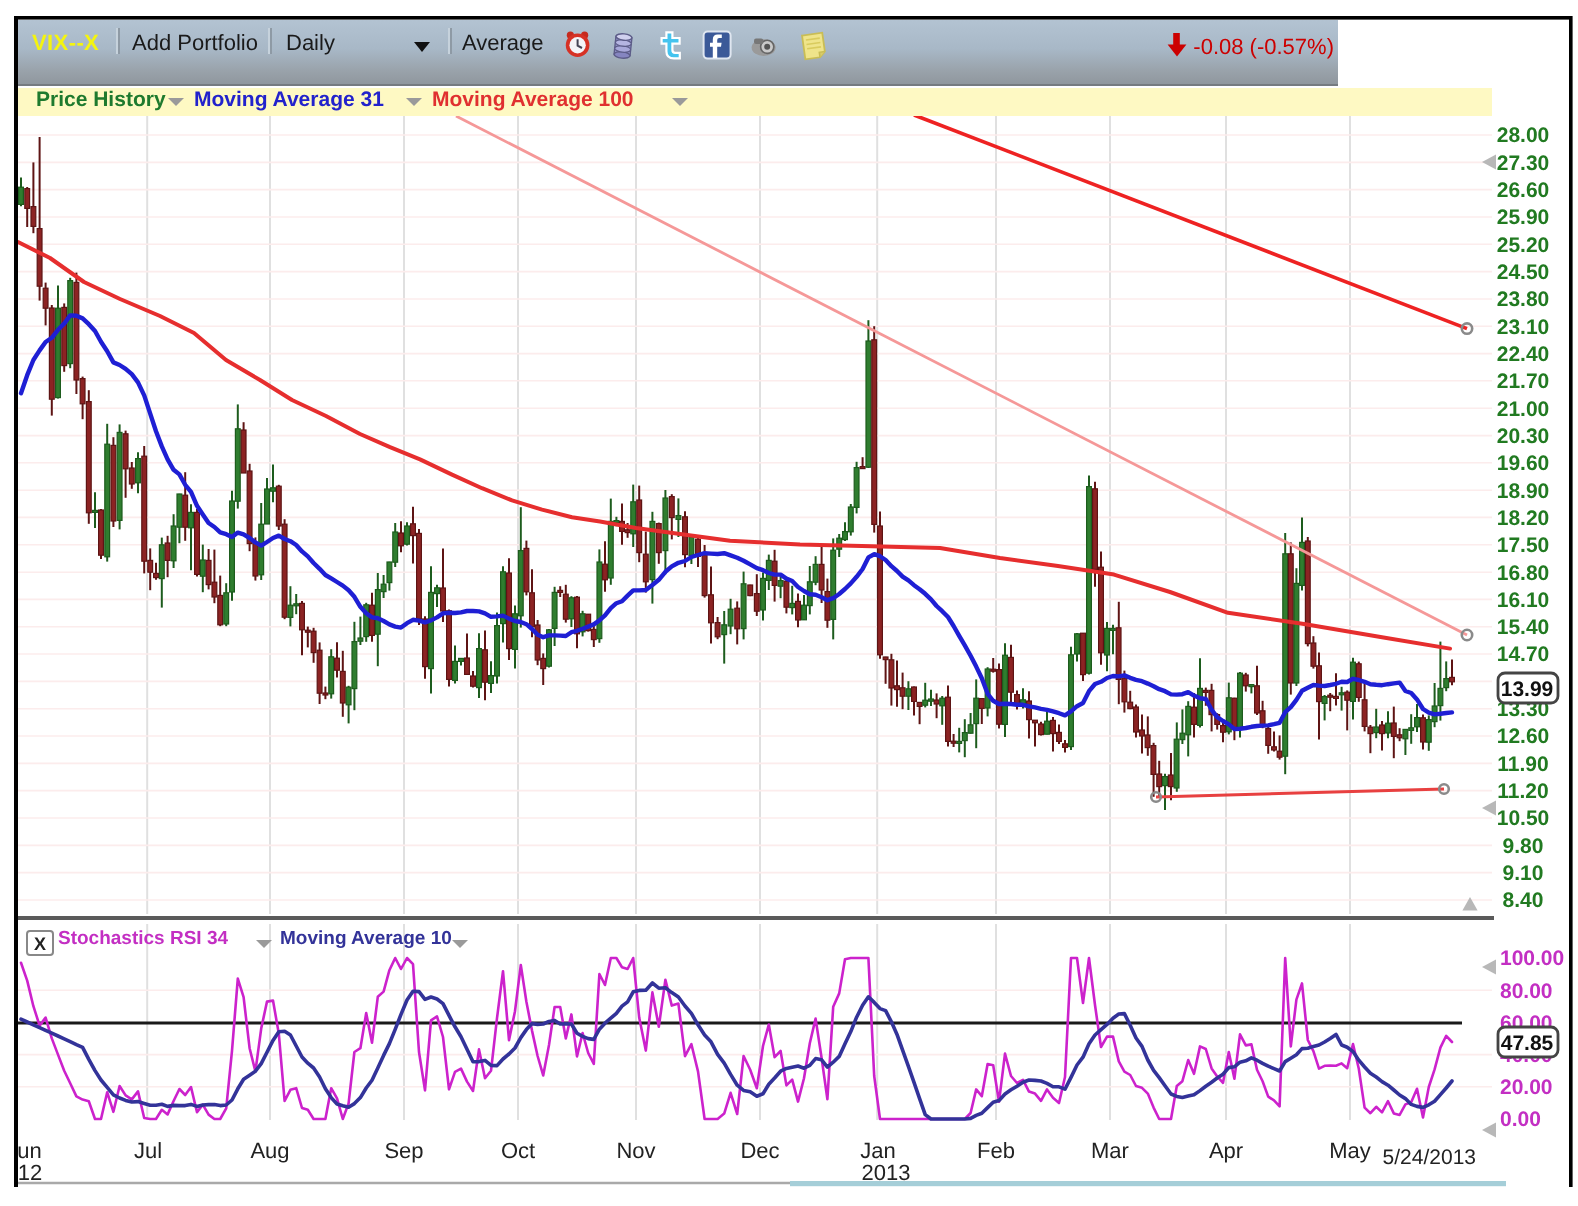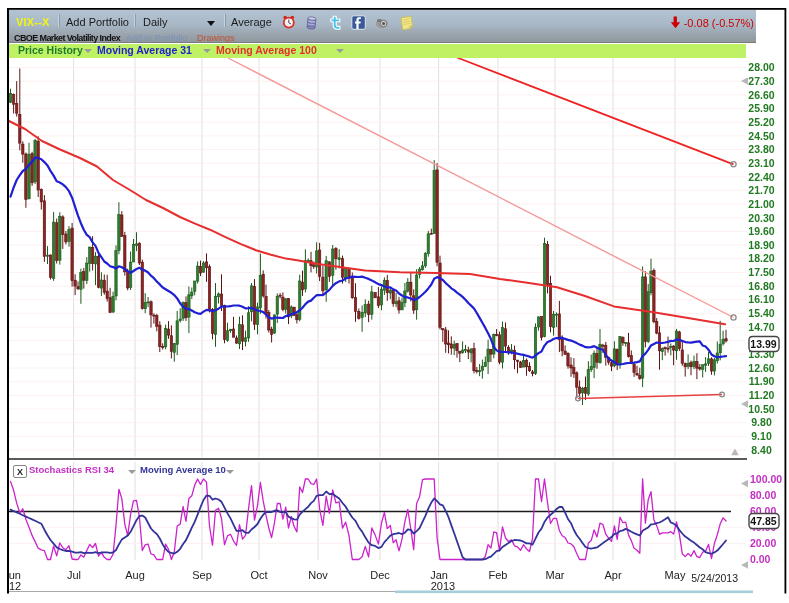--- a/index.html
+++ b/index.html
@@ -1,27 +1,27 @@
 <!DOCTYPE html>
 <html><head><meta charset="utf-8"><style>
 *{margin:0;padding:0;box-sizing:border-box}
 html,body{width:789px;height:603px;background:#fff;font-family:"Liberation Sans",sans-serif;overflow:hidden}
 #page{position:relative;width:789px;height:603px}
-#tb{position:absolute;left:9px;top:9.8px;width:747px;height:33.5px;background:linear-gradient(#b3c3d2,#a8b8c7 45%,#99a2aa 80%,#90979e);border-bottom:1px solid #767b80}
+#tb{position:absolute;left:9px;top:9.8px;width:660px;height:33.5px;background:linear-gradient(#b3c3d2,#a8b8c7 45%,#99a2aa 80%,#90979e);border-bottom:1px solid #767b80}
 #row1{position:absolute;left:0;top:0;width:100%;height:20px;font-size:11px;color:#1a1a1a}
 #row1 .sym{position:absolute;left:7px;top:6px;color:#f4f410;font-weight:bold;font-size:11px;letter-spacing:0.2px}
 #row1 .vsep{position:absolute;top:4px;width:1px;height:13px;background:#c6d2dc;box-shadow:1px 0 0 #8e9aa5}
 #row1 .itm{position:absolute;top:6px}
 #row1 .arr{position:absolute;top:11px;width:0;height:0;border-left:4.5px solid transparent;border-right:4.5px solid transparent;border-top:5px solid #111}
 #row1 .chg{position:absolute;right:2px;top:6px;color:#cc0000;font-weight:normal;font-size:11px}
 #row2{position:absolute;left:0;top:23.5px;width:100%;height:12px;font-size:9px}
 #row2 .cboe{position:absolute;left:5px;top:0px;font-weight:bold;color:#111;letter-spacing:-0.6px}
 #row2 .addp{position:absolute;left:117px;top:0px;color:#7694bd}
 #row2 .drw{position:absolute;left:188px;top:0px;color:#c25033}
-#row3{position:absolute;left:9px;top:44px;width:737px;height:14px;font-size:10.5px;font-weight:bold;background:#bef264}
+#row3{position:absolute;left:9px;top:44px;width:737px;height:14px;font-size:10.5px;font-weight:bold;background:#fef9c3}
 .arr3{position:absolute;top:4.5px;width:0;height:0;border-left:4px solid transparent;border-right:4px solid transparent;border-top:4.5px solid #9a9a9a}
 #rsihdr{position:absolute;left:9px;top:464px;width:737px;height:15px;font-size:9.5px;font-weight:bold}
 #xbox{position:absolute;left:4px;top:1px;width:14px;height:13px;border:1px solid #888;background:#fff;color:#222;font-size:9px;font-weight:bold;text-align:center;line-height:12px;border-radius:2px}
 </style></head>
 <body>
 <div id="page">
 <svg width="789" height="603" viewBox="0 0 789 603" style="position:absolute;left:0;top:0">
 <line x1="73.6" y1="58" x2="73.6" y2="457" stroke="#e0e0e0" stroke-width="1"></line>
 <line x1="73.6" y1="462" x2="73.6" y2="560" stroke="#e0e0e0" stroke-width="1"></line>
 <line x1="135.0" y1="58" x2="135.0" y2="457" stroke="#e0e0e0" stroke-width="1"></line>
@@ -687,25 +687,20 @@
         <circle cx="8.6" cy="8.4" r="1.5" fill="#555"></circle>
         <rect x="2" y="4.2" width="4.6" height="2.8" rx="1" fill="#777"></rect>
       </g>
       <g transform="translate(118,0) rotate(-8 7 8)">
         <path d="M1.8 2 H12 V11.5 L9.2 14 H1.8 Z" fill="#efe48a" stroke="#c9bd55" stroke-width="0.9"></path>
         <path d="M12 11.5 L9.2 11.5 L9.2 14" fill="#d8cb6a" stroke="#c9bd55" stroke-width="0.8"></path>
         <path d="M3.4 4.5 H10.4 M3.4 6.7 H10.4 M3.4 8.9 H10.4" stroke="#d9cb5e" stroke-width="0.8"></path>
       </g>
     </svg>
   </div>
-  <div id="row2">
-    <span class="cboe">CBOE Market Volatility Index</span>
-    <span class="addp">Add to Portfolio</span>
-    <span class="drw">Drawings</span>
-  </div>
 </div>
 <div id="row3">
   <span style="position:absolute;left:9px;color:#1e7a2e">Price History</span>
       <span class="arr3" style="left:75px"></span>
   <span style="position:absolute;left:88px;color:#2222cc">Moving Average 31</span>
       <span class="arr3" style="left:194px"></span>
   <span style="position:absolute;left:207px;color:#e03030">Moving Average 100</span>
       <span class="arr3" style="left:327px"></span>
 </div>
 <div id="rsihdr">

